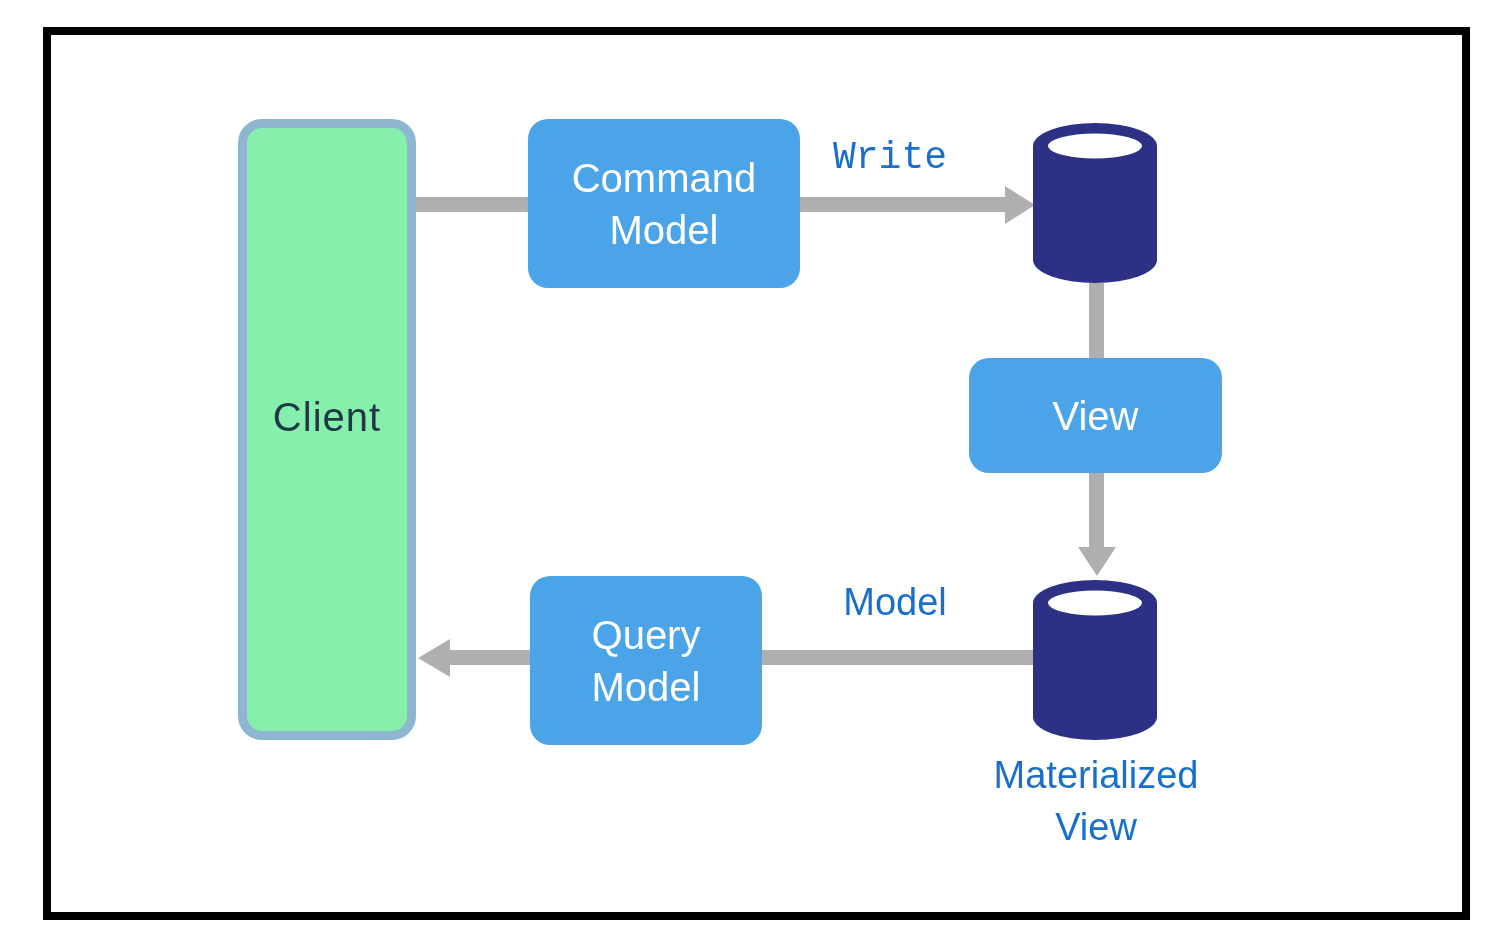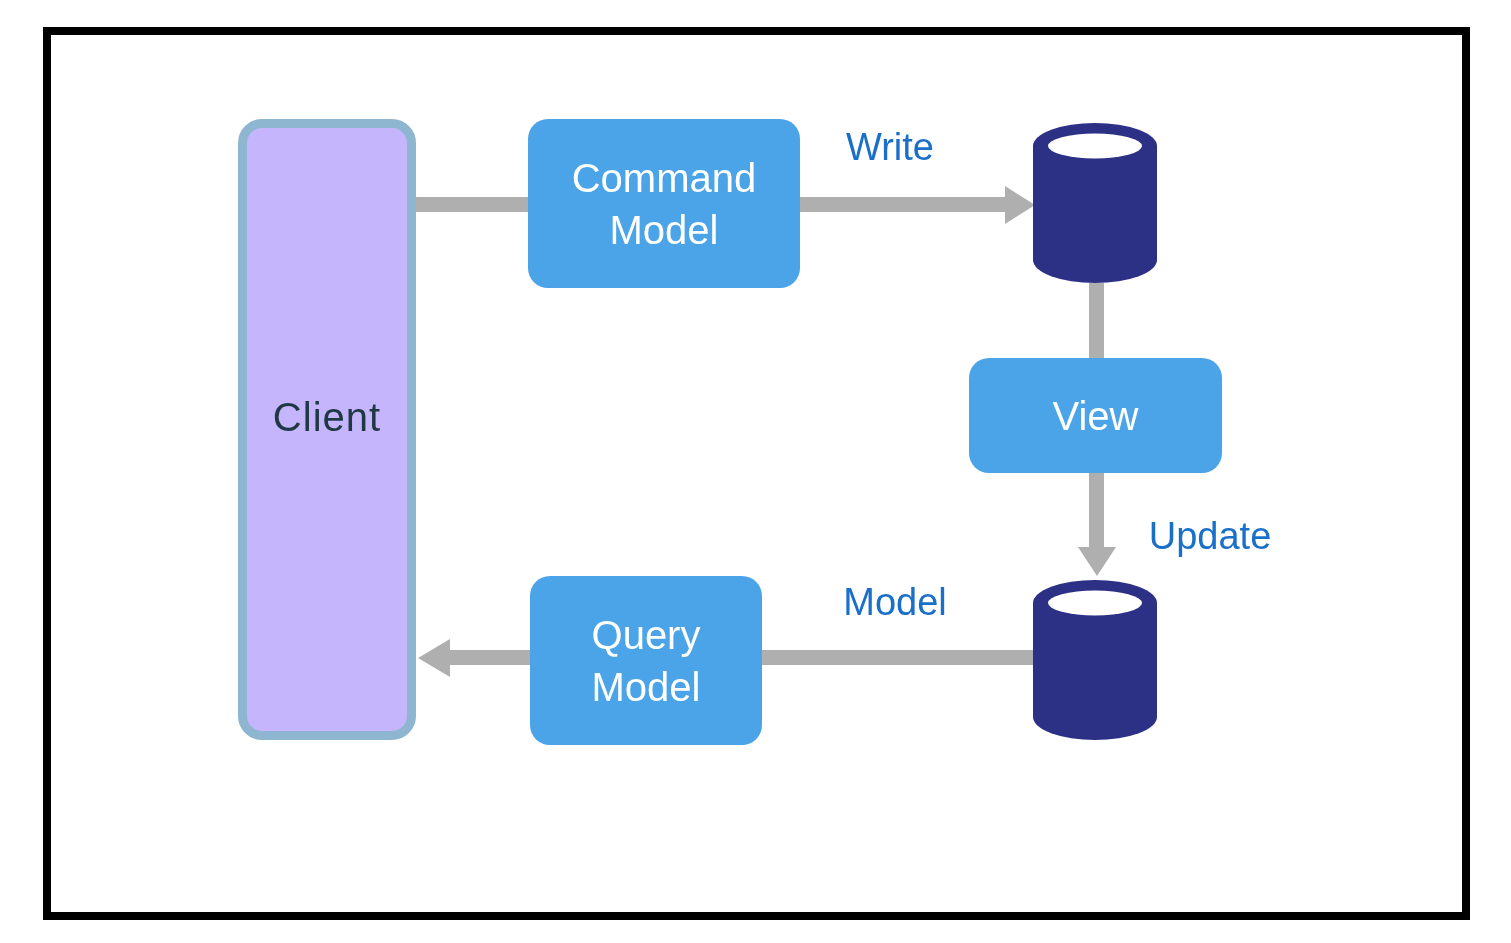--- a/index.html
+++ b/index.html
@@ -27,21 +27,21 @@
   .head-down{border-top:29px solid var(--arrow-gray);border-left:19px solid transparent;border-right:19px solid transparent;}
   .node{
     position:absolute;display:flex;align-items:center;justify-content:center;
     text-align:center;z-index:2;box-sizing:border-box;
   }
   .blue-node{
     background:var(--box-blue);color:#ffffff;border-radius:20px;
     font-size:40px;line-height:52px;white-space:pre-line;
   }
   .client-node{
-    background:#c4b5fd;border:9px solid var(--client-border);border-radius:24px;
+    background:#86efac;border:9px solid var(--client-border);border-radius:24px;
     color:var(--client-text);font-size:40px;letter-spacing:1px;padding-bottom:24px;
   }
   .db{position:absolute;width:124px;height:160px;z-index:2;}
   .db svg{display:block;width:100%;height:100%;}
   .db .navy{fill:var(--db-navy);}
   .db .opening{fill:#ffffff;}
   .edge-label{
     position:absolute;transform:translate(-50%,-50%);z-index:3;
     color:var(--label-blue);font-size:38px;line-height:52px;
     white-space:pre-line;text-align:center;
@@ -94,20 +94,21 @@
 
   <div class="db" style="left:1033px;top:580px;">
     <svg viewBox="0 0 124 160" aria-hidden="true">
       <ellipse class="navy" cx="62" cy="137" rx="62" ry="23"></ellipse>
       <rect class="navy" x="0" y="23" width="124" height="114"></rect>
       <ellipse class="navy" cx="62" cy="23" rx="62" ry="23"></ellipse>
       <ellipse class="opening" cx="62" cy="23" rx="47" ry="12.5"></ellipse>
     </svg>
   </div>
 
-  <div class="edge-label" style="left:890px;top:147px;">Write</div>
+  <div class="edge-label" style="left:890px;top:158px;font-family:Liberation Mono, monospace;">Write</div>
 
-  <div class="edge-label" style="left:1210px;top:536px;">Update</div>
 
   <div class="edge-label" style="left:895px;top:602px;">Model</div>
 
+  <div class="edge-label" style="left:1096px;top:801px;">Materialized
+View</div>
 
 </div>
 
 </body></html>

